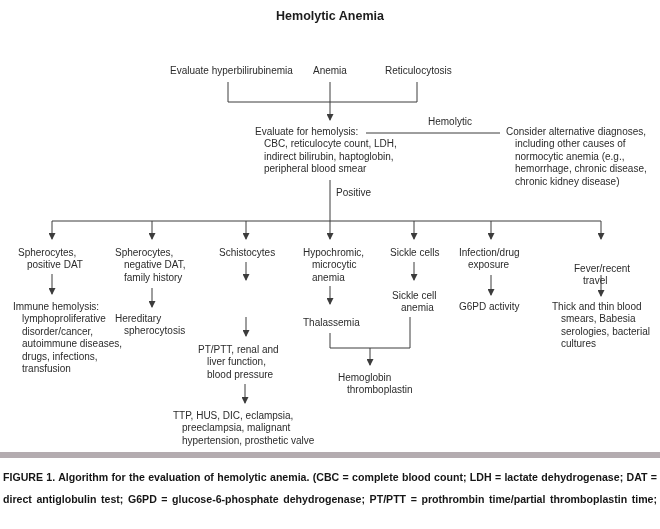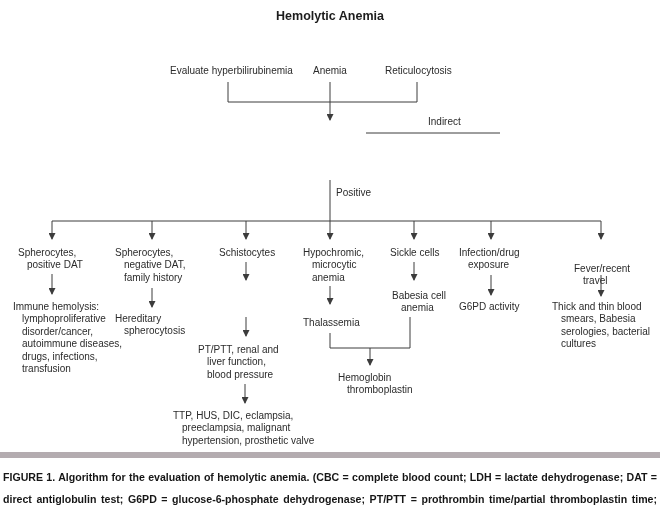--- a/index.html
+++ b/index.html
@@ -104,21 +104,30 @@
       <line x1="410" y1="317" x2="410" y2="348"></line>
       <line x1="330" y1="348" x2="410" y2="348"></line>
       <line x1="370" y1="348" x2="370" y2="365" marker-end="url(#ah)"></line>
     </g>
   </svg>
 
   <div class="node" style="left:170px;top:65px">Evaluate hyperbilirubinemia</div>
   <div class="node" style="left:313px;top:65px">Anemia</div>
   <div class="node" style="left:385px;top:65px">Reticulocytosis</div>
 
-  <div class="edge-label" style="left:428px;top:116px">Indirect</div>
+  <div class="node" style="left:255px;top:126px">Evaluate for hemolysis:
+CBC, reticulocyte count, LDH,
+indirect bilirubin, haptoglobin,
+peripheral blood smear</div>
+  <div class="edge-label" style="left:428px;top:116px">Hemolytic</div>
+  <div class="node" style="left:506px;top:126px">Consider alternative diagnoses,
+including other causes of
+normocytic anemia (e.g.,
+hemorrhage, chronic disease,
+chronic kidney disease)</div>
   <div class="edge-label" style="left:336px;top:187px">Positive</div>
 
   <div class="node" style="left:18px;top:247px">Spherocytes,
 positive DAT</div>
   <div class="node" style="left:115px;top:247px">Spherocytes,
 negative DAT,
 family history</div>
   <div class="node" style="left:219px;top:247px">Schistocytes</div>
   <div class="node" style="left:303px;top:247px">Hypochromic,
 microcytic
@@ -137,21 +146,21 @@
 transfusion</div>
   <div class="node" style="left:115px;top:313px">Hereditary
 spherocytosis</div>
   <div class="node" style="left:198px;top:344px">PT/PTT, renal and
 liver function,
 blood pressure</div>
   <div class="node" style="left:173px;top:410px">TTP, HUS, DIC, eclampsia,
 preeclampsia, malignant
 hypertension, prosthetic valve</div>
   <div class="node" style="left:303px;top:317px">Thalassemia</div>
-  <div class="node" style="left:392px;top:290px">Babesia cell
+  <div class="node" style="left:392px;top:290px">Sickle cell
 anemia</div>
   <div class="node" style="left:338px;top:372px">Hemoglobin
 thromboplastin</div>
   <div class="node" style="left:459px;top:301px">G6PD activity</div>
   <div class="node" style="left:552px;top:301px">Thick and thin blood
 smears, Babesia
 serologies, bacterial
 cultures</div>
 
   <div class="divider-bar"></div>

